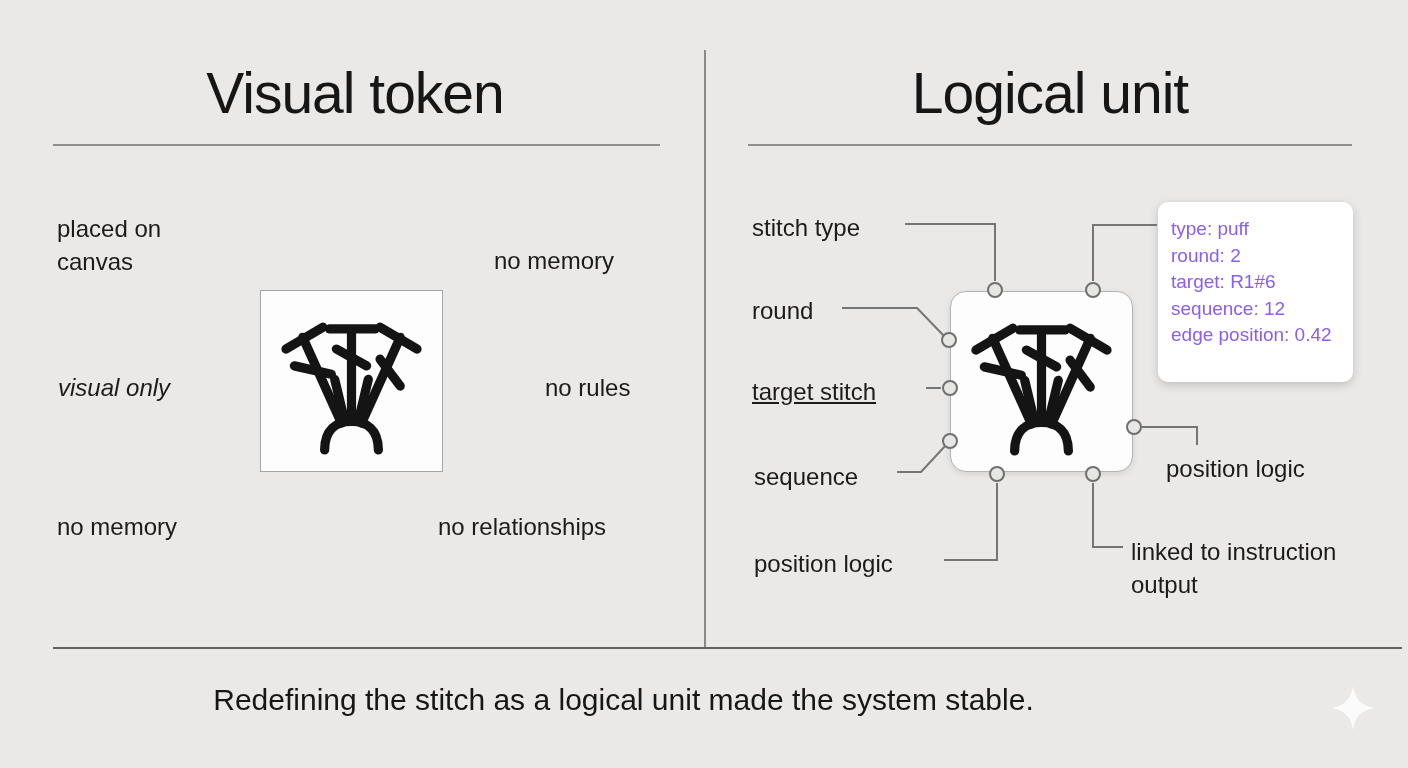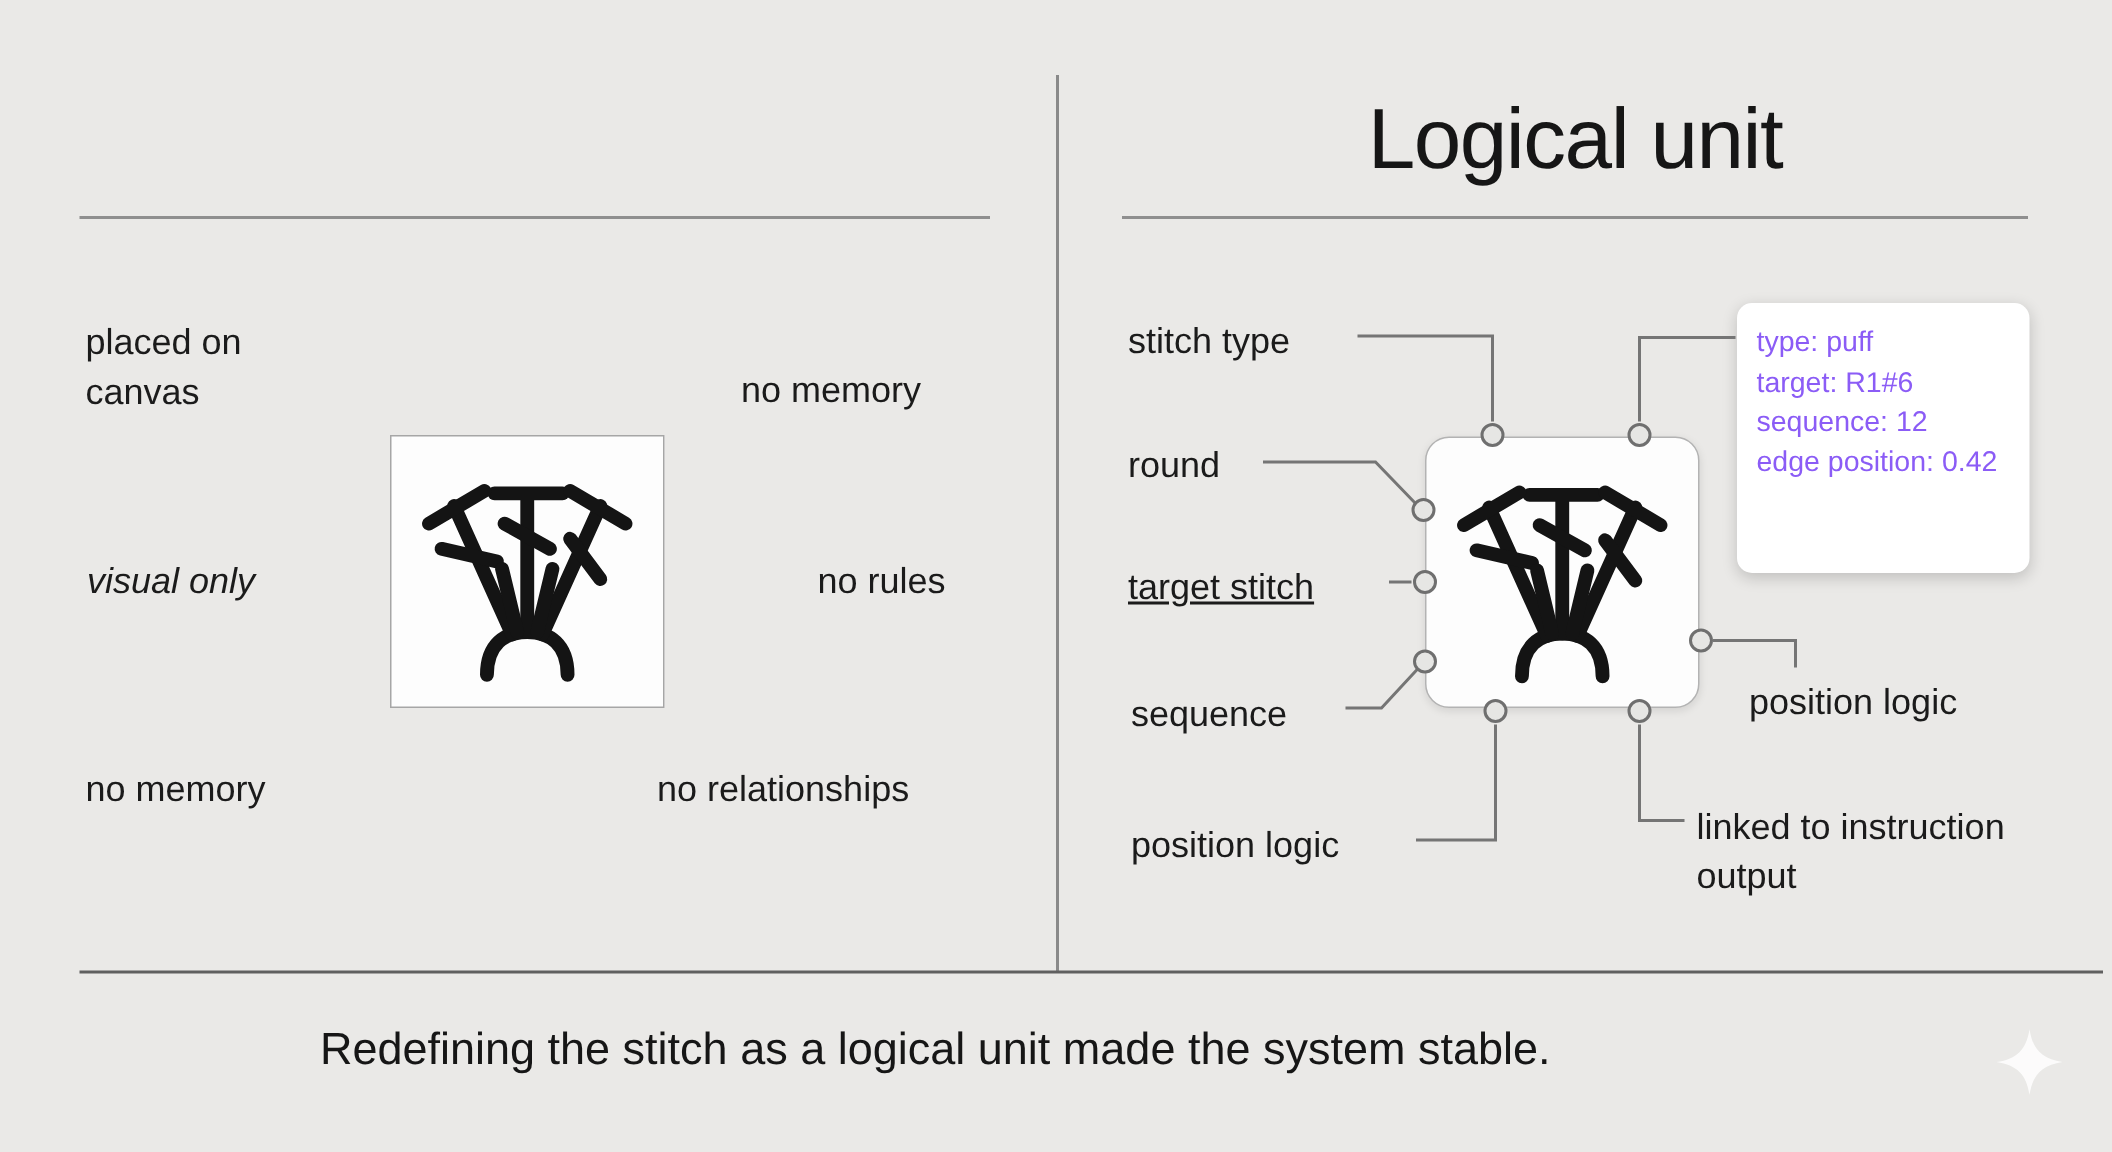--- a/index.html
+++ b/index.html
@@ -68,20 +68,21 @@
   .sparkle{
     position:absolute;left:1329px;top:684px;width:48px;height:48px;
     opacity:0.95;
   }
 </style>
 </head>
 <body>
 
 <div class="stage">
 
+  <div class="panel-title" style="left:50px;top:60px;width:610px;">Visual token</div>
   <div class="underline" style="left:53px;top:144px;width:607px;"></div>
 
   <div class="label wrap" style="left:57px;top:212px;width:150px;">placed on canvas</div>
   <div class="label" style="left:494px;top:244px;">no memory</div>
   <div class="label" style="left:58px;top:371px;font-style:italic;">visual only</div>
   <div class="label" style="left:545px;top:371px;">no rules</div>
   <div class="label" style="left:57px;top:510px;">no memory</div>
   <div class="label" style="left:438px;top:510px;">no relationships</div>
 
   <div class="stitch-box-left">
@@ -130,20 +131,21 @@
           <path d="M67 18 L89 31"></path>
           <path d="M67 37 L79 53"></path>
         <path d="M46 74 L40 49"></path>
           <path d="M54 74 L60 49"></path>
       </g>
     </svg>
   </div>
 
   <div class="tooltip-card">
     <div class="tooltip-row">type: puff</div>
+    <div class="tooltip-row">round: 2</div>
     <div class="tooltip-row">target: R1#6</div>
     <div class="tooltip-row">sequence: 12</div>
     <div class="tooltip-row">edge position: 0.42</div>
   </div>
 
   <svg class="connector-layer" viewBox="0 0 1408 768">
     <g fill="none" stroke="#757575" stroke-width="2">
       <path d="M905 224 H995 V281"></path>
       <path d="M1093 281 V225 H1157"></path>
       <path d="M842 308 H917 L945 337"></path>

